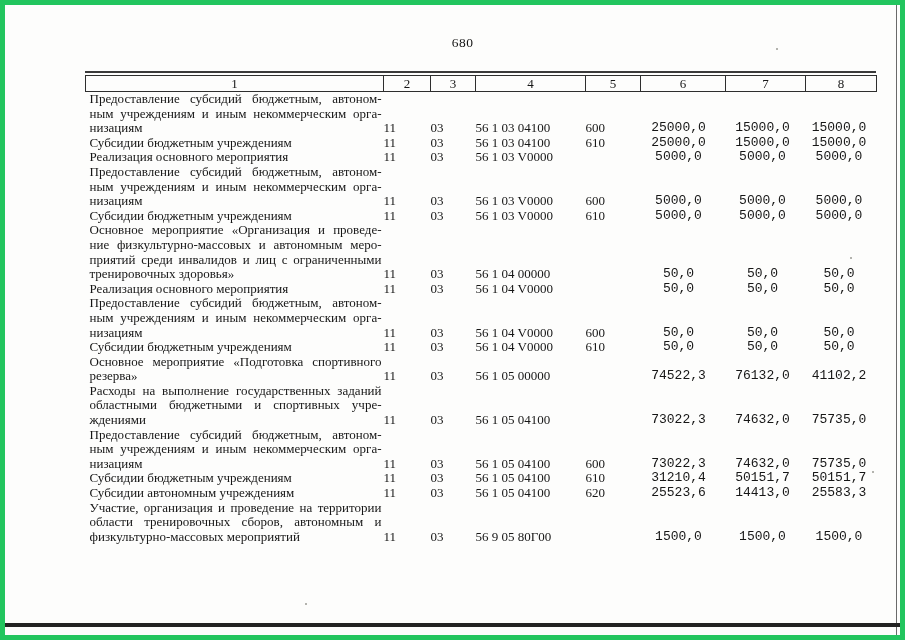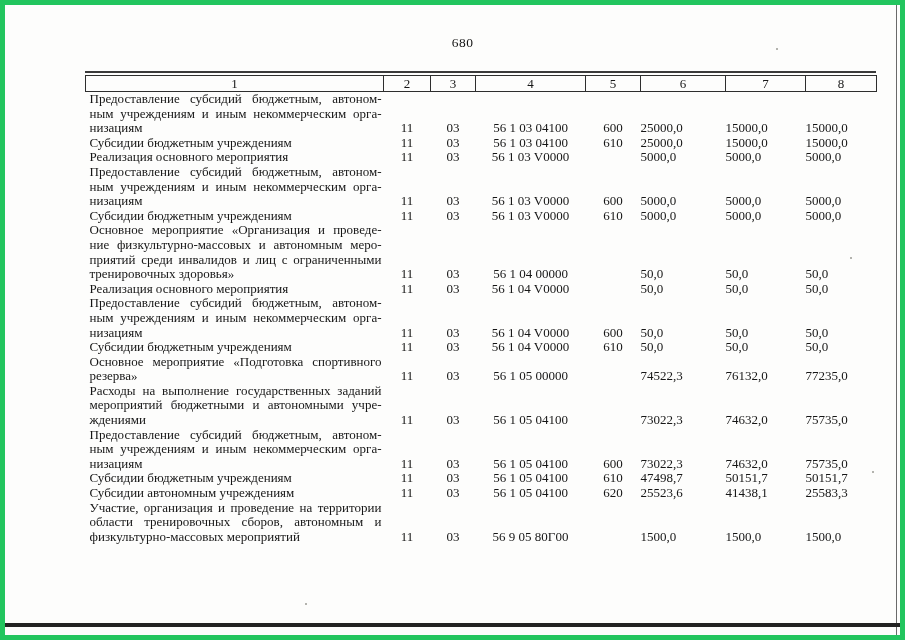--- a/index.html
+++ b/index.html
@@ -38,22 +38,22 @@
   tbody td{
     padding:0;vertical-align:bottom;line-height:14.6px;
     font-size:13px;
   }
   td.c-name{
     vertical-align:top;text-align:left;
     padding-left:4px;padding-right:2px;margin-left:36px;
   }
   .line{min-height:14.6px;}
   .just{text-align:justify;text-align-last:justify;}
-  td.c-rz, td.c-pr, td.c-csr, td.c-vr{text-align:center;}
-  td.c-y1, td.c-y2, td.c-y3{text-align:left;}
+  td.c-rz, td.c-pr, td.c-csr, td.c-vr{text-align:left;}
+  td.c-y1, td.c-y2, td.c-y3{text-align:center;font-family:Liberation Mono, monospace;}
   td.c-y1{padding-right:9px;}
   td.c-y2{padding-right:6px;}
   td.c-y3{padding-right:4px;}
   .scan-bottom{
     position:absolute;left:0;right:0;bottom:8px;height:4px;
     background:#222;
   }
   .scan-right{
     position:absolute;top:0;bottom:0;right:3px;width:1px;
     background:#6a6a6a;
@@ -214,26 +214,26 @@
           <td class="c-name">
             <div class="line just">Основное мероприятие «Подготовка спортивного</div>
             <div class="line">резерва»</div>
           </td>
           <td class="c-rz">11</td>
           <td class="c-pr">03</td>
           <td class="c-csr">56 1 05 00000</td>
           <td class="c-vr"></td>
           <td class="c-y1">74522,3</td>
           <td class="c-y2">76132,0</td>
-          <td class="c-y3">77235,0</td>
+          <td class="c-y3">41102,2</td>
         </tr>
         <tr>
           <td class="c-name">
             <div class="line just">Расходы на выполнение государственных заданий</div>
-            <div class="line just">мероприятий  бюджетными  и  автономными  учре-</div>
+            <div class="line just">областными  бюджетными  и  спортивных  учре-</div>
             <div class="line">ждениями</div>
           </td>
           <td class="c-rz">11</td>
           <td class="c-pr">03</td>
           <td class="c-csr">56 1 05 04100</td>
           <td class="c-vr"></td>
           <td class="c-y1">73022,3</td>
           <td class="c-y2">74632,0</td>
           <td class="c-y3">75735,0</td>
         </tr>
@@ -252,34 +252,34 @@
           <td class="c-y3">75735,0</td>
         </tr>
         <tr>
           <td class="c-name">
             <div class="line">Субсидии бюджетным учреждениям</div>
           </td>
           <td class="c-rz">11</td>
           <td class="c-pr">03</td>
           <td class="c-csr">56 1 05 04100</td>
           <td class="c-vr">610</td>
-          <td class="c-y1">47498,7</td>
+          <td class="c-y1">31210,4</td>
           <td class="c-y2">50151,7</td>
           <td class="c-y3">50151,7</td>
         </tr>
         <tr>
           <td class="c-name">
             <div class="line">Субсидии автономным учреждениям</div>
           </td>
           <td class="c-rz">11</td>
           <td class="c-pr">03</td>
           <td class="c-csr">56 1 05 04100</td>
           <td class="c-vr">620</td>
           <td class="c-y1">25523,6</td>
-          <td class="c-y2">41438,1</td>
+          <td class="c-y2">14413,0</td>
           <td class="c-y3">25583,3</td>
         </tr>
         <tr>
           <td class="c-name">
             <div class="line just">Участие, организация и проведение на территории</div>
             <div class="line just">области  тренировочных  сборов,  автономным  и</div>
             <div class="line">физкультурно-массовых мероприятий</div>
           </td>
           <td class="c-rz">11</td>
           <td class="c-pr">03</td>

